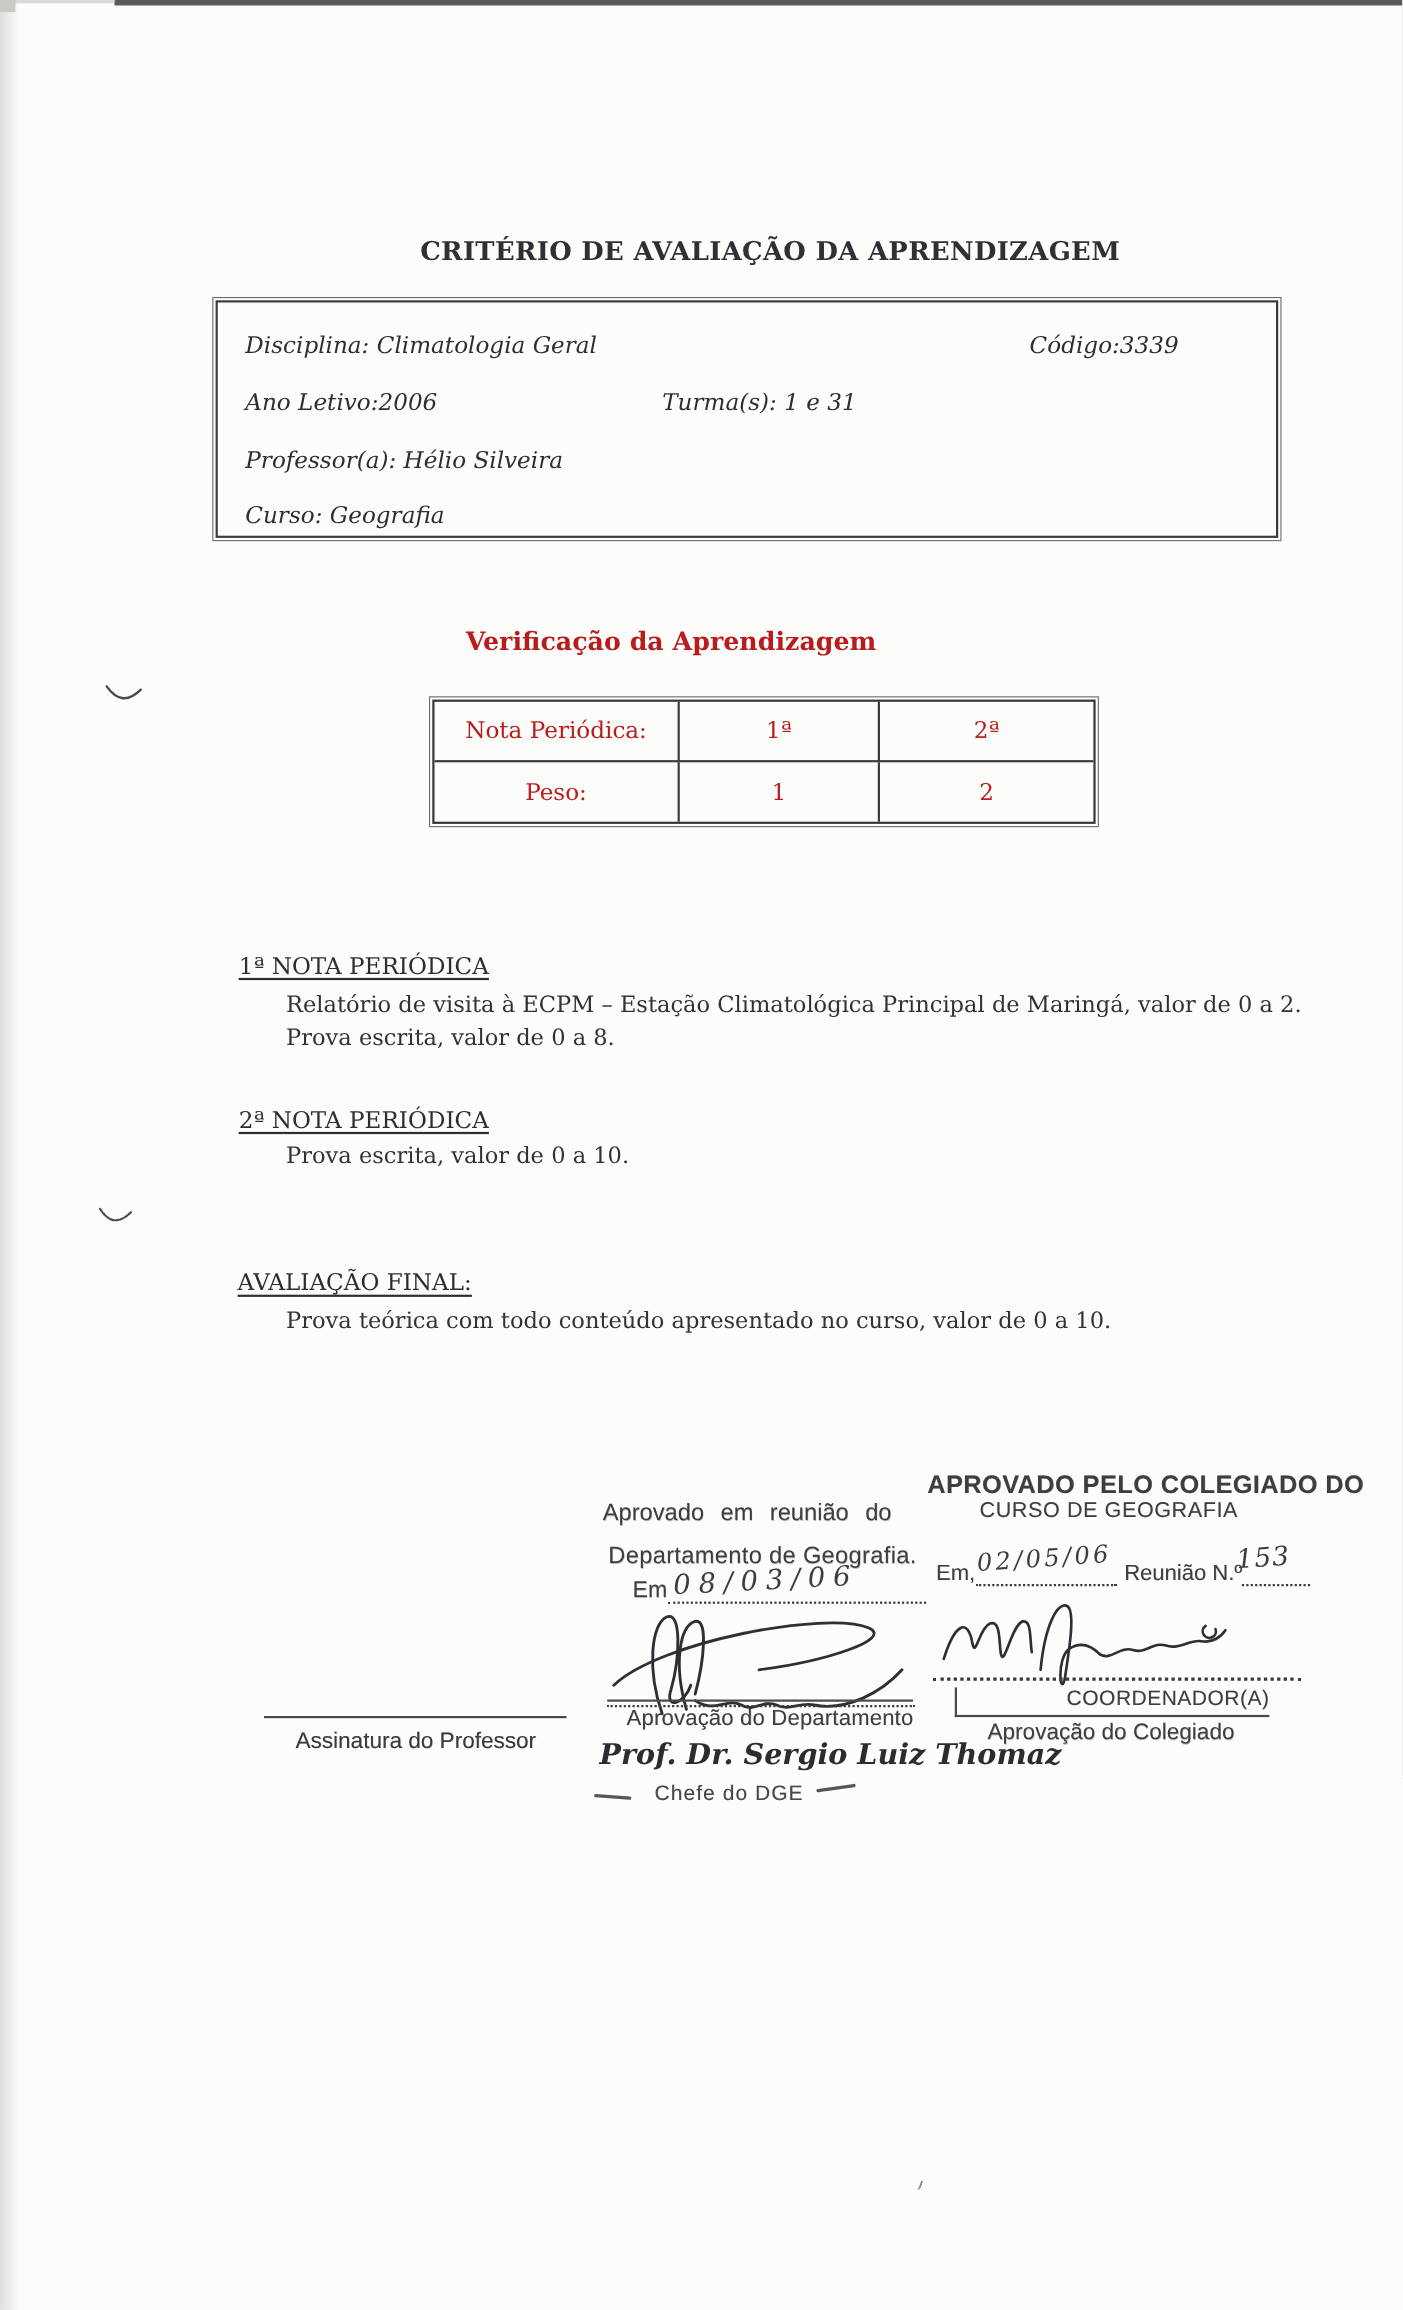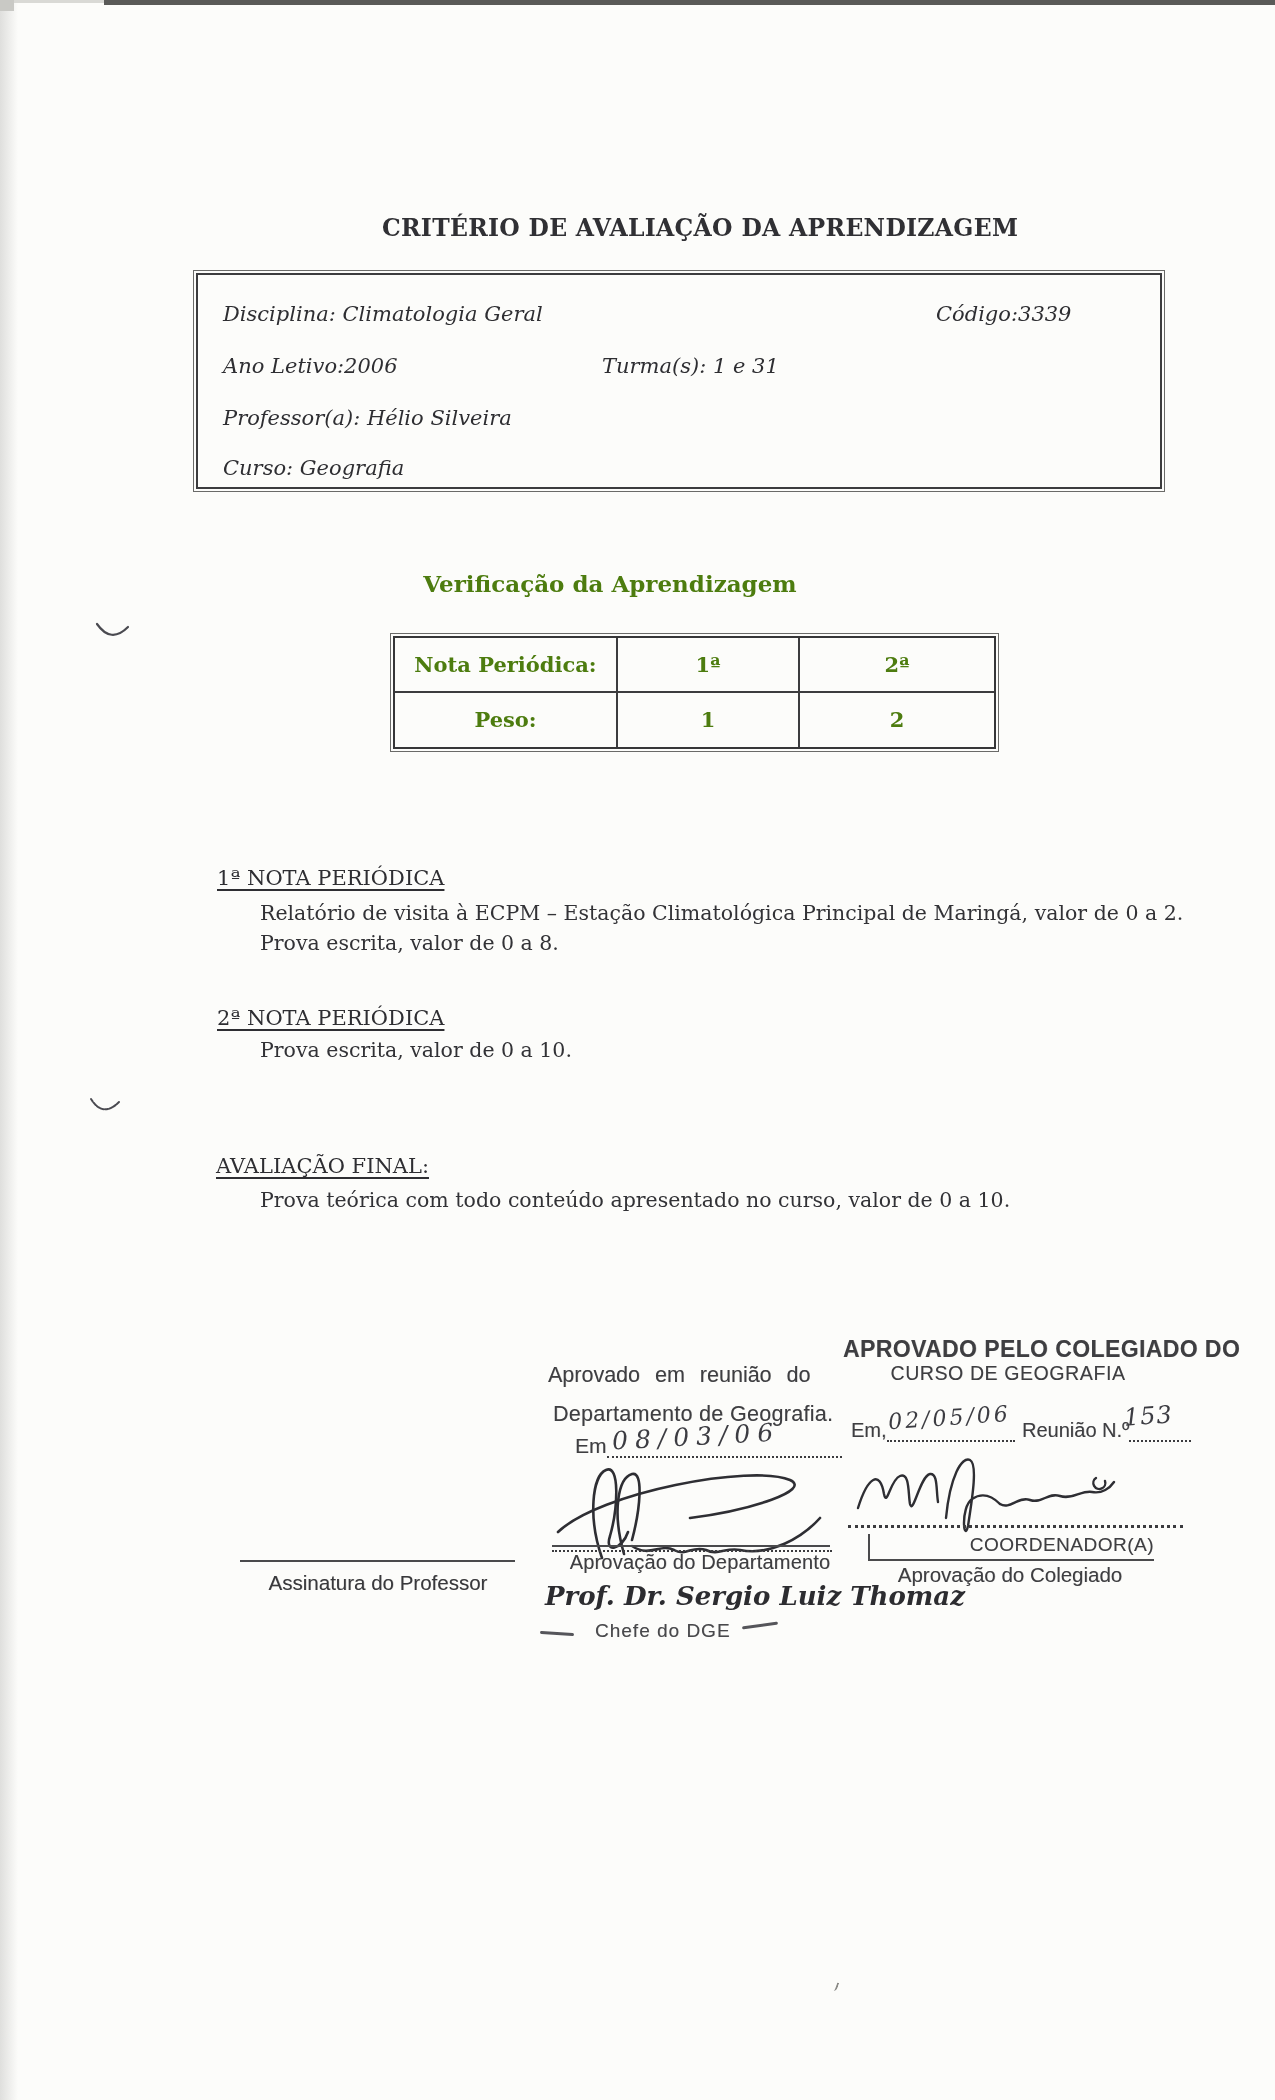--- a/index.html
+++ b/index.html
@@ -24,25 +24,25 @@
   
   .uni-header{left:205px;top:64px;font-weight:bold;font-size:22px;line-height:33px;color:#303034;letter-spacing:0.2px;}
   .doc-title{left:382px;top:214px;font-weight:bold;font-size:23.5px;color:#303034;letter-spacing:0.3px;}
 
   
   .info-box-outer{left:193px;top:270px;width:972px;height:222px;border:1px solid #6a6a68;padding:2px;box-sizing:border-box;font-style:italic;}
   .info-box-inner{position:relative;width:100%;height:100%;border:2px solid #3c3c3e;box-sizing:border-box;}
   .ib-text{position:absolute;font-size:21px;color:#2e2e32;white-space:nowrap;}
 
   
-  .verif-title{left:330px;top:570px;width:560px;text-align:center;font-weight:bold;font-size:23px;color:#4d7c0f;}
+  .verif-title{left:330px;top:570px;width:560px;text-align:center;font-weight:bold;font-size:23px;color:#b91c1c;}
   .vtable-outer{left:390px;top:633px;width:609px;height:119px;border:1px solid #6a6a68;padding:2px;box-sizing:border-box;}
   .vtable{position:relative;width:100%;height:100%;border:2px solid #363638;box-sizing:border-box;
           display:grid;grid-template-columns:223px 182px 1fr;grid-template-rows:1fr 1fr;}
-  .vcell{display:flex;align-items:center;justify-content:center;font-weight:bold;font-size:21px;color:#4d7c0f;
+  .vcell{display:flex;align-items:center;justify-content:center;font-weight:normal;font-size:21px;color:#b91c1c;
          border-right:2px solid #3c3c3e;border-bottom:2px solid #3c3c3e;}
   .vcell.last-col{border-right:none;}
   .vcell.last-row{border-bottom:none;}
 
   
   .sec-heading{font-size:21px;color:#2e2e32;text-decoration:underline;text-underline-offset:4px;white-space:nowrap;}
   .sec-line{font-size:20.5px;color:#323236;white-space:nowrap;}
 
   
   .stamp{font-family:"Liberation Sans", sans-serif;color:#3e3e41;

